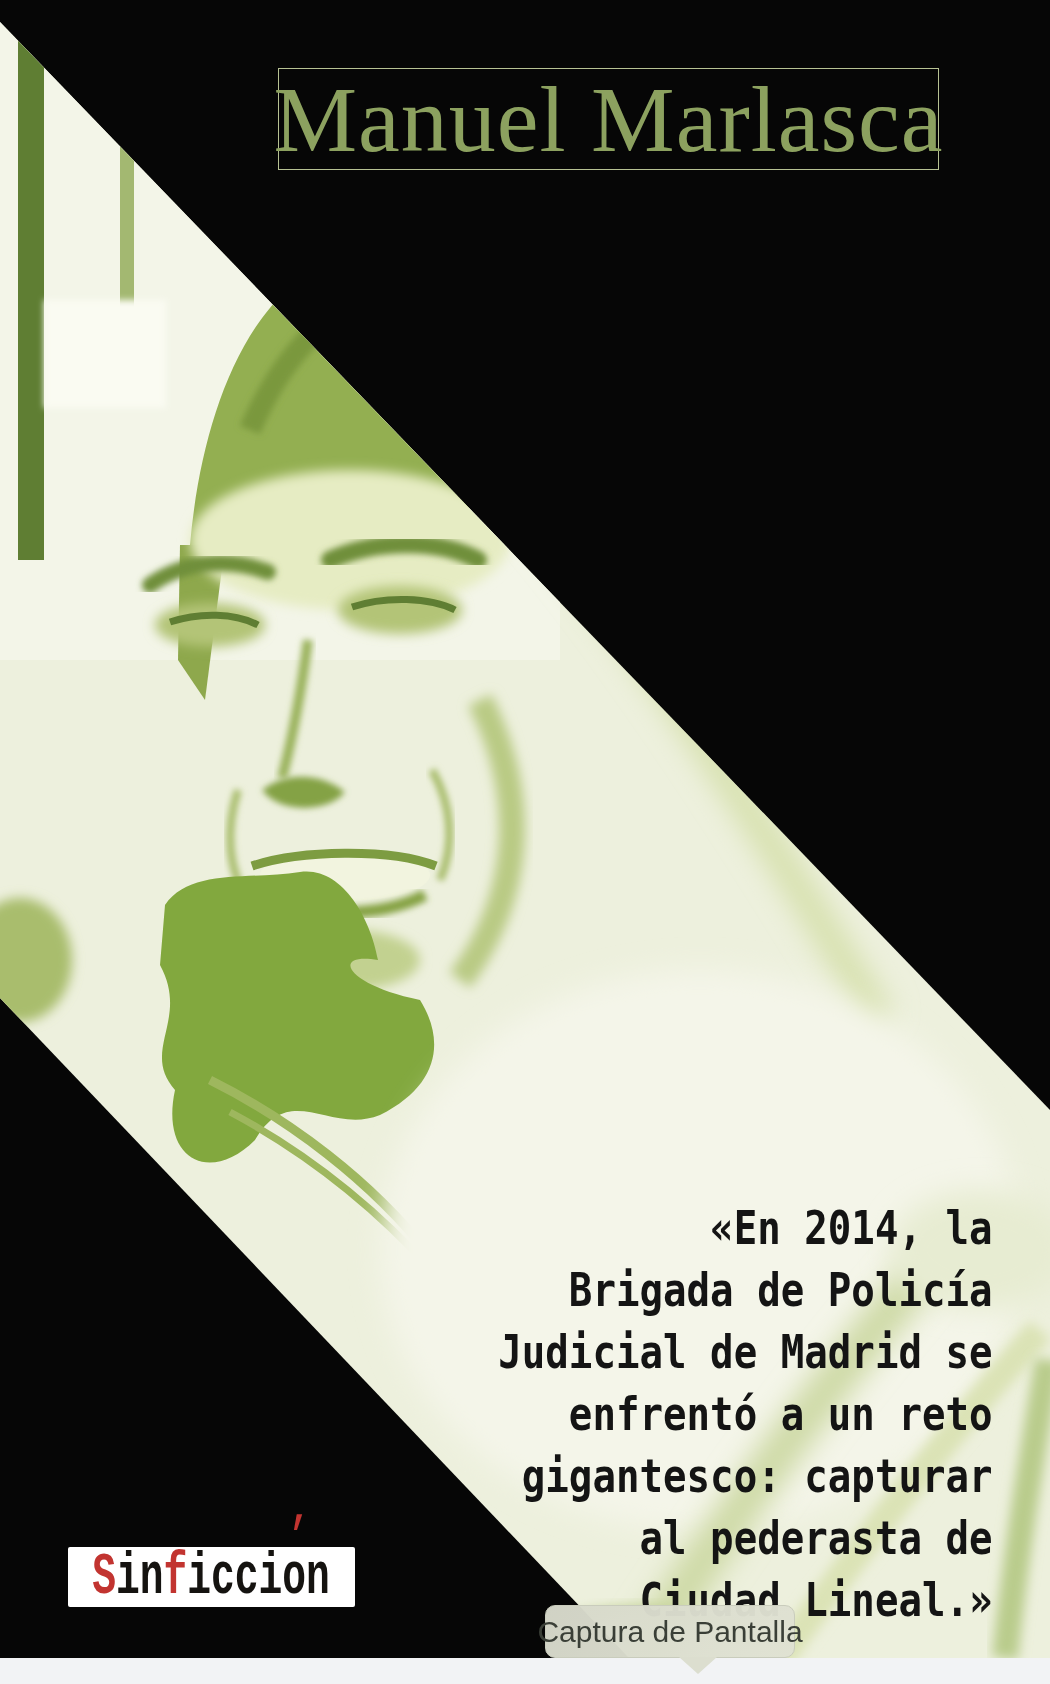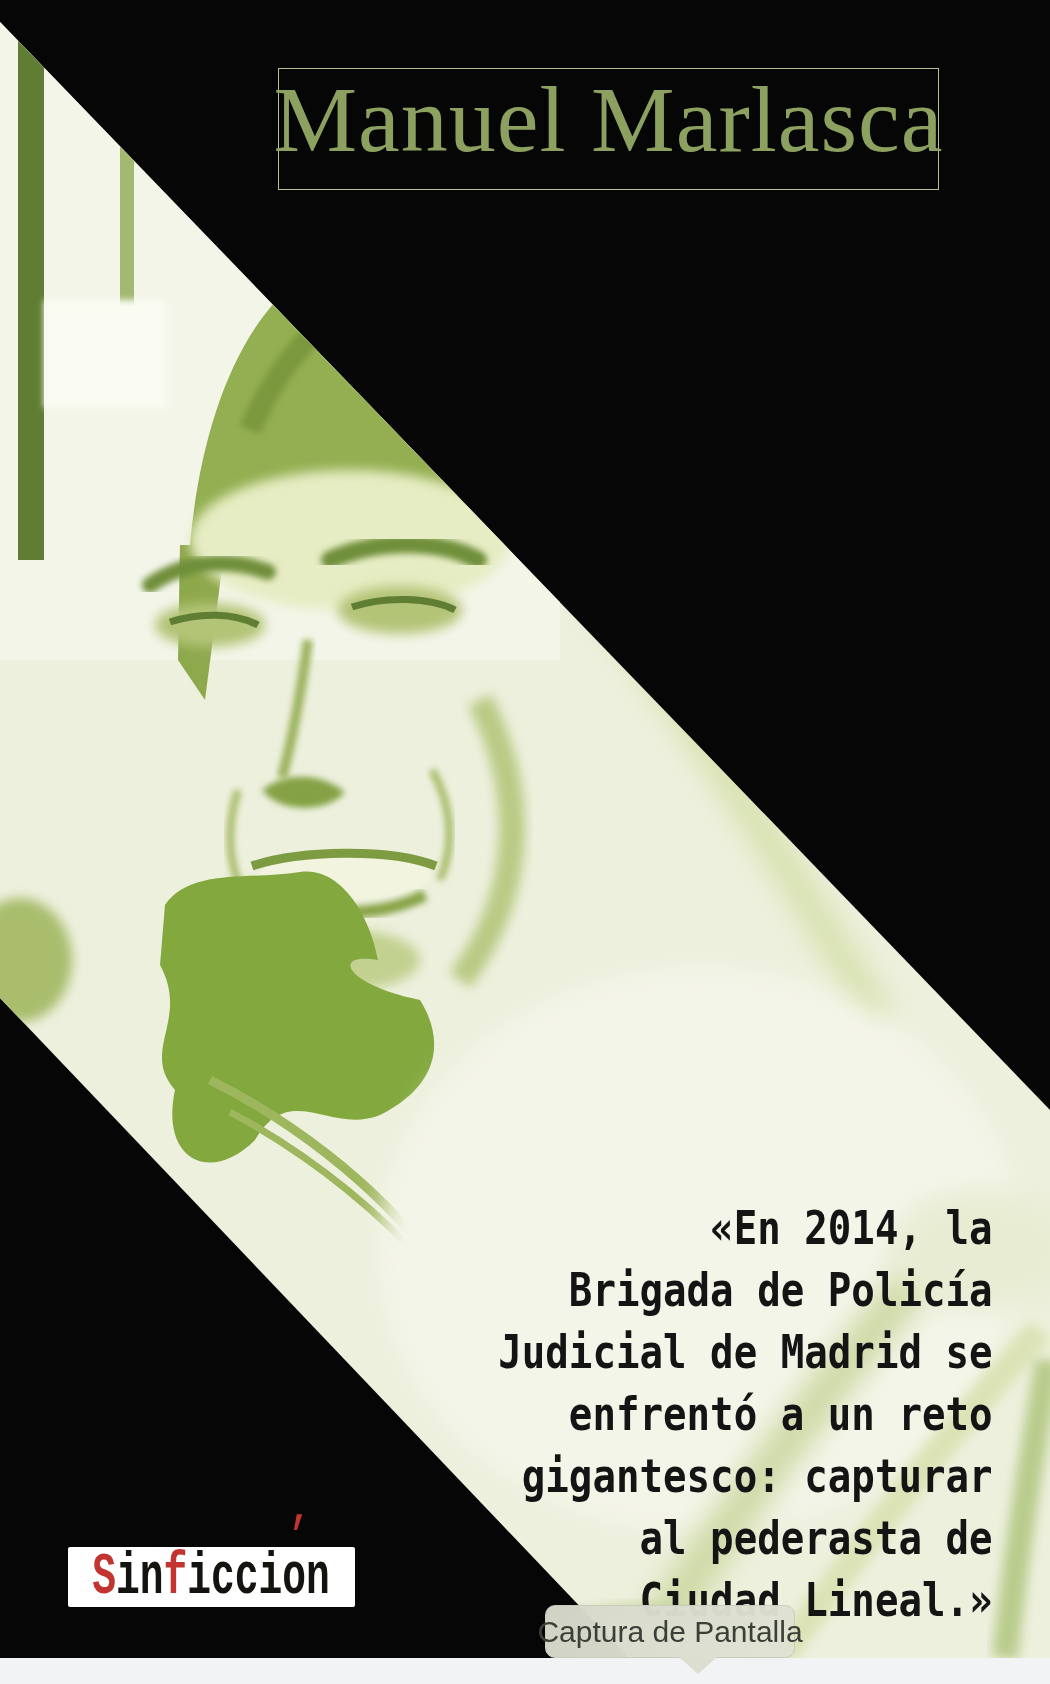--- a/index.html
+++ b/index.html
@@ -9,23 +9,23 @@
     font-family:"Liberation Sans",sans-serif;
   }
   
   .cover{
     position:absolute;left:0;top:0;width:1050px;height:1658px;
     background:#060606;overflow:hidden;z-index:1;
   }
   .photo-svg{position:absolute;left:0;top:0;width:1050px;height:1658px;}
   
   .author-box{
-    position:absolute;left:278px;top:68px;width:661px;height:122px;
+    position:absolute;left:278px;top:68px;width:661px;height:102px;
     border:1px solid #b6c193;box-sizing:border-box;
-    display:flex;align-items:flex-start;justify-content:center;
+    display:flex;align-items:flex-end;justify-content:center;
   }
   .author-name{
     font-family:"Liberation Serif",serif;
     font-size:94px;line-height:100px;letter-spacing:1px;
     color:#8ca15f;white-space:nowrap;
   }
   
   .title-block{
     position:absolute;right:65px;top:200px;text-align:right;
   }

